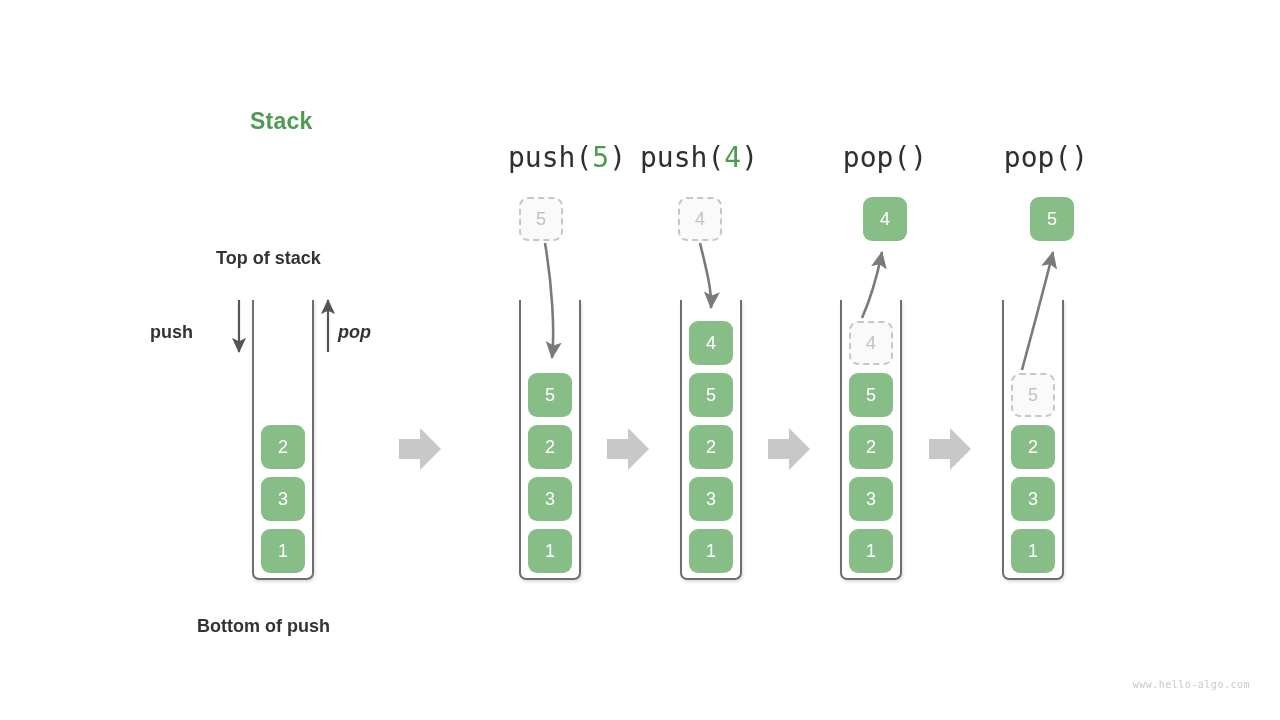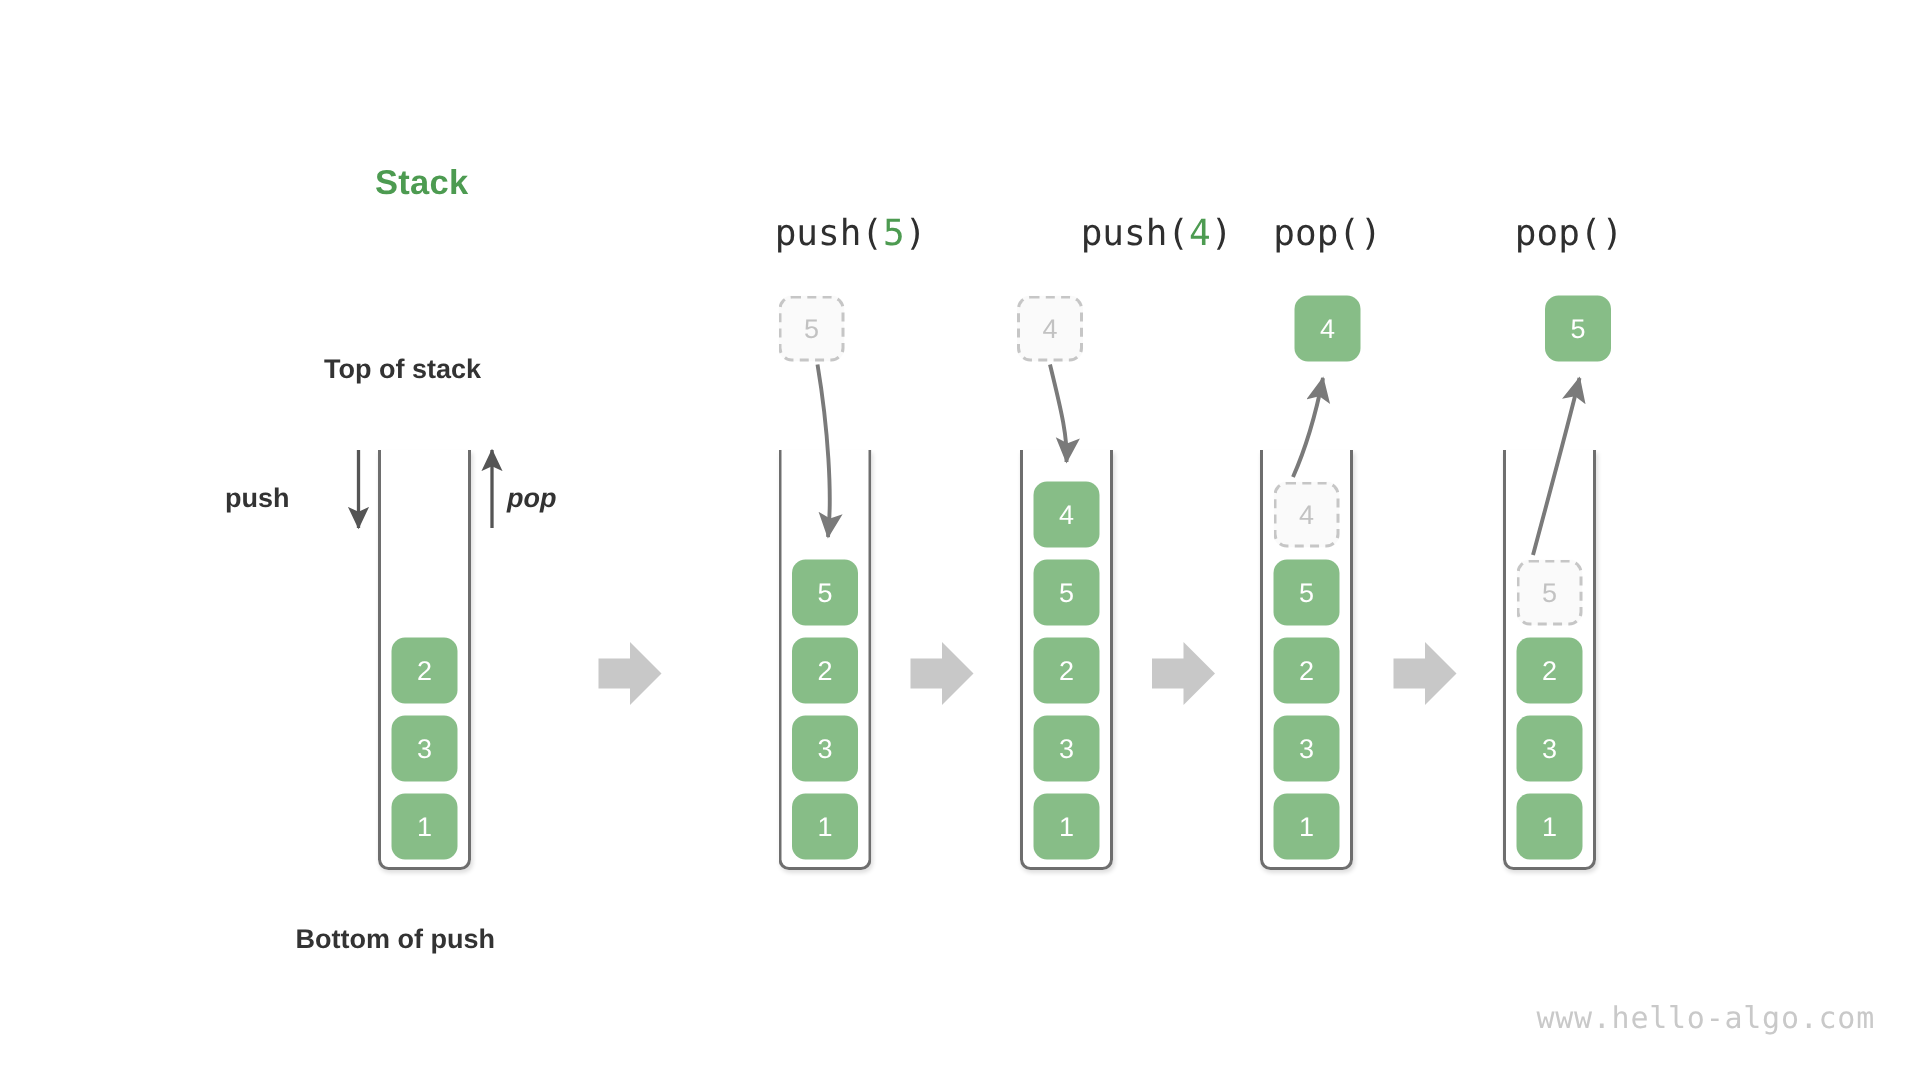--- a/index.html
+++ b/index.html
@@ -21,31 +21,31 @@
     white-space: nowrap;
   }
 
   
   .label-bold {
     position: absolute;
     font-size: 18px; font-weight: bold;
     color: #333333;
     white-space: nowrap;
   }
-  .lbl-top    { left: 216px; top: 236px; }
+  .lbl-top    { left: 216px; top: 248px; }
   .lbl-bottom { left: 197px; top: 616px; }
   .lbl-push   { left: 150px; top: 322px; }
   .lbl-pop    { left: 338px; top: 322px; font-style: italic; }
 
   
   .col-header {
     position: absolute;
     top: 141px;
     font-family: "DejaVu Sans Mono", "Liberation Mono", monospace;
-    font-size: 24px;
+    font-size: 28px;
     color: #2f2f2f;
     white-space: nowrap;
     transform: translateX(-50%);
     text-align: center;
   }
   .col-header .arg { color: #4d9b51; }
 
   
   .stack-box {
     position: absolute;
@@ -86,42 +86,42 @@
     position: absolute; left: 0; top: 0;
     width: 1280px; height: 720px;
     pointer-events: none;
   }
 
   
   .footer {
     position: absolute;
     right: 30px; bottom: 18px;
     font-family: "DejaVu Sans Mono", "Liberation Mono", monospace;
-    font-size: 20px;
+    font-size: 10px;
     color: #c9c9c9;
     letter-spacing: 0.5px;
     white-space: nowrap;
   }
 </style>
 </head>
 <body>
 
 <div id="canvas">
 
   <div class="stack-title">Stack</div>
 
   <div class="label-bold lbl-top">Top of stack</div>
   <div class="label-bold lbl-bottom">Bottom of push</div>
   <div class="label-bold lbl-push">push</div>
   <div class="label-bold lbl-pop">pop</div>
 
   <div class="col-header" style="left:567px">
     <span>push(</span><span class="arg">5</span><span>)</span>
   </div>
-  <div class="col-header" style="left:771px">
+  <div class="col-header" style="left:699px">
     <span>push(</span><span class="arg">4</span><span>)</span>
   </div>
   <div class="col-header" style="left:885px">
     <span>pop(</span><span class="arg"></span><span>)</span>
   </div>
   <div class="col-header" style="left:1046px">
     <span>pop(</span><span class="arg"></span><span>)</span>
   </div>
 
   <div class="stack-box" style="left:252px; top:300px; height:280px;"></div>

